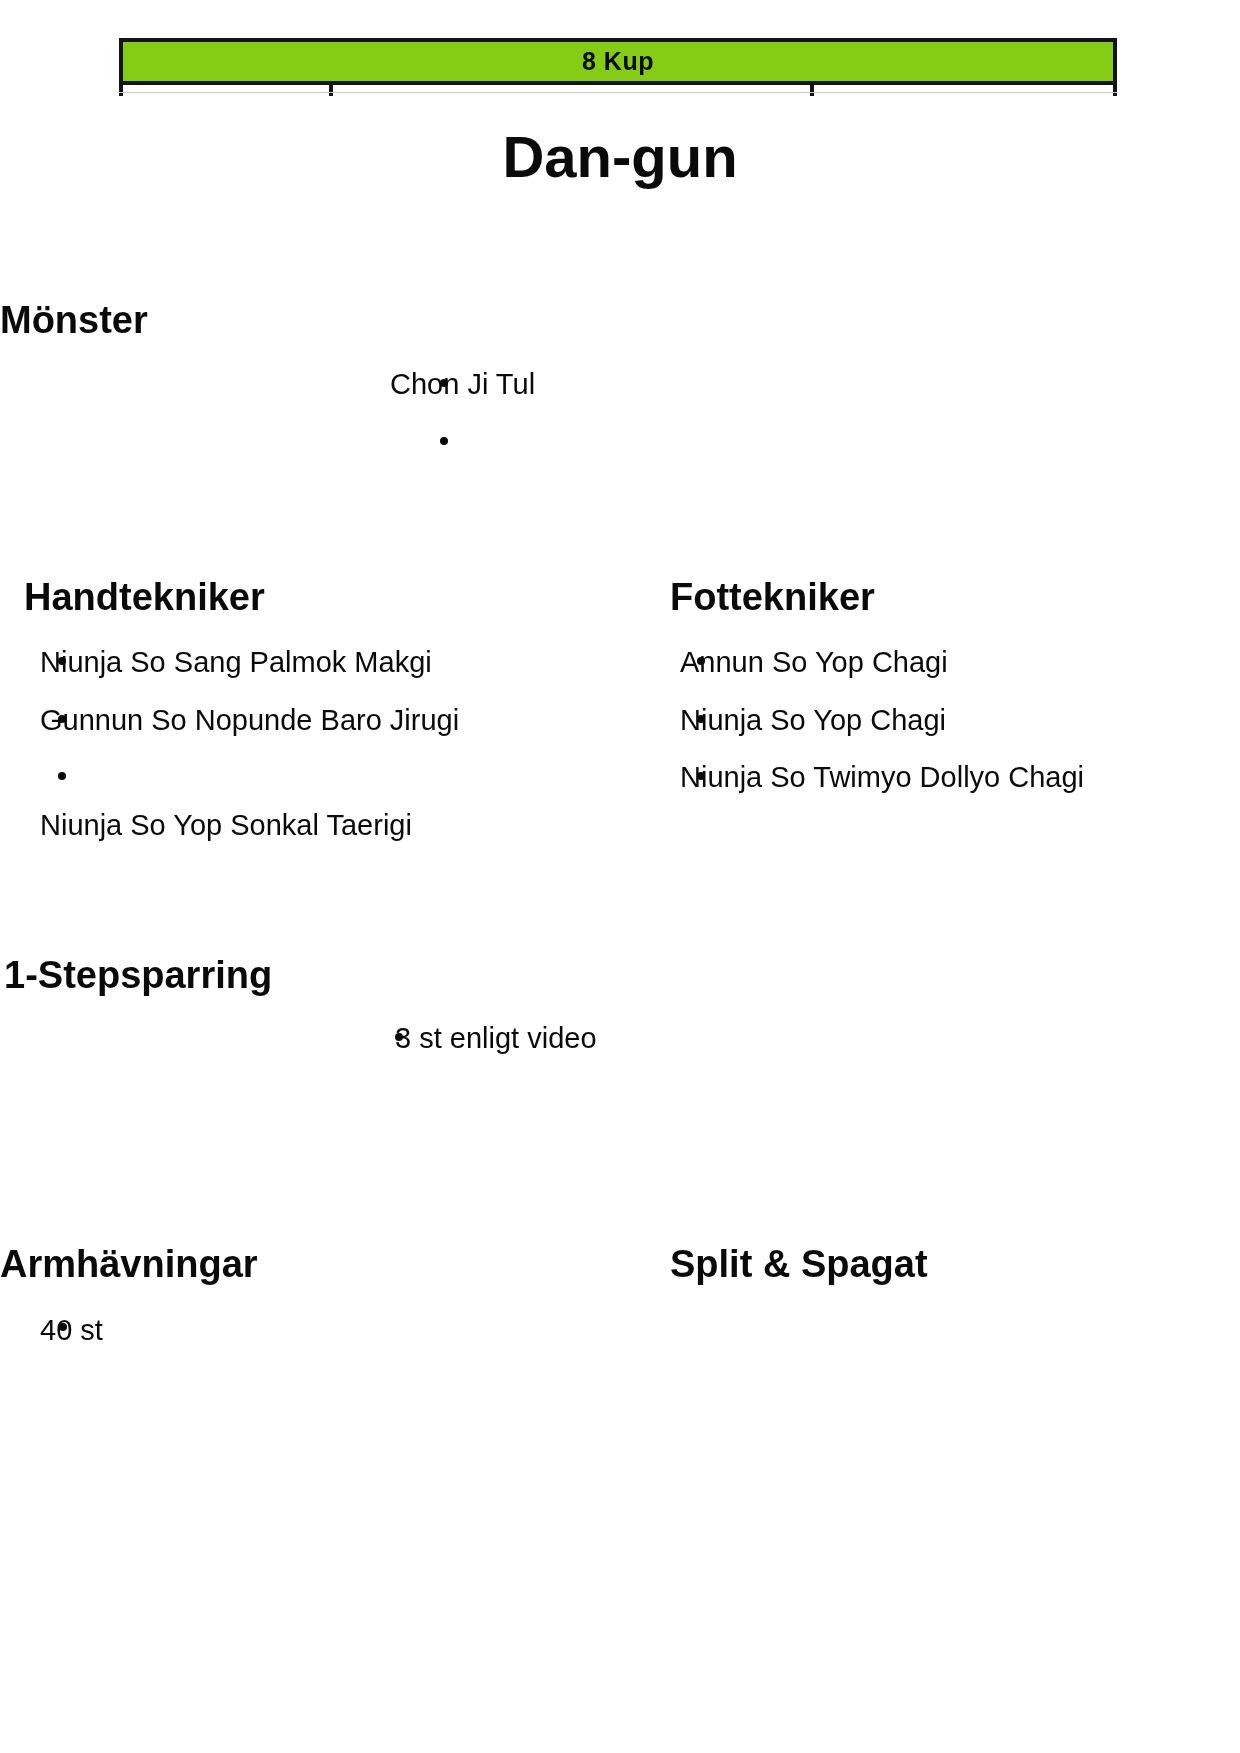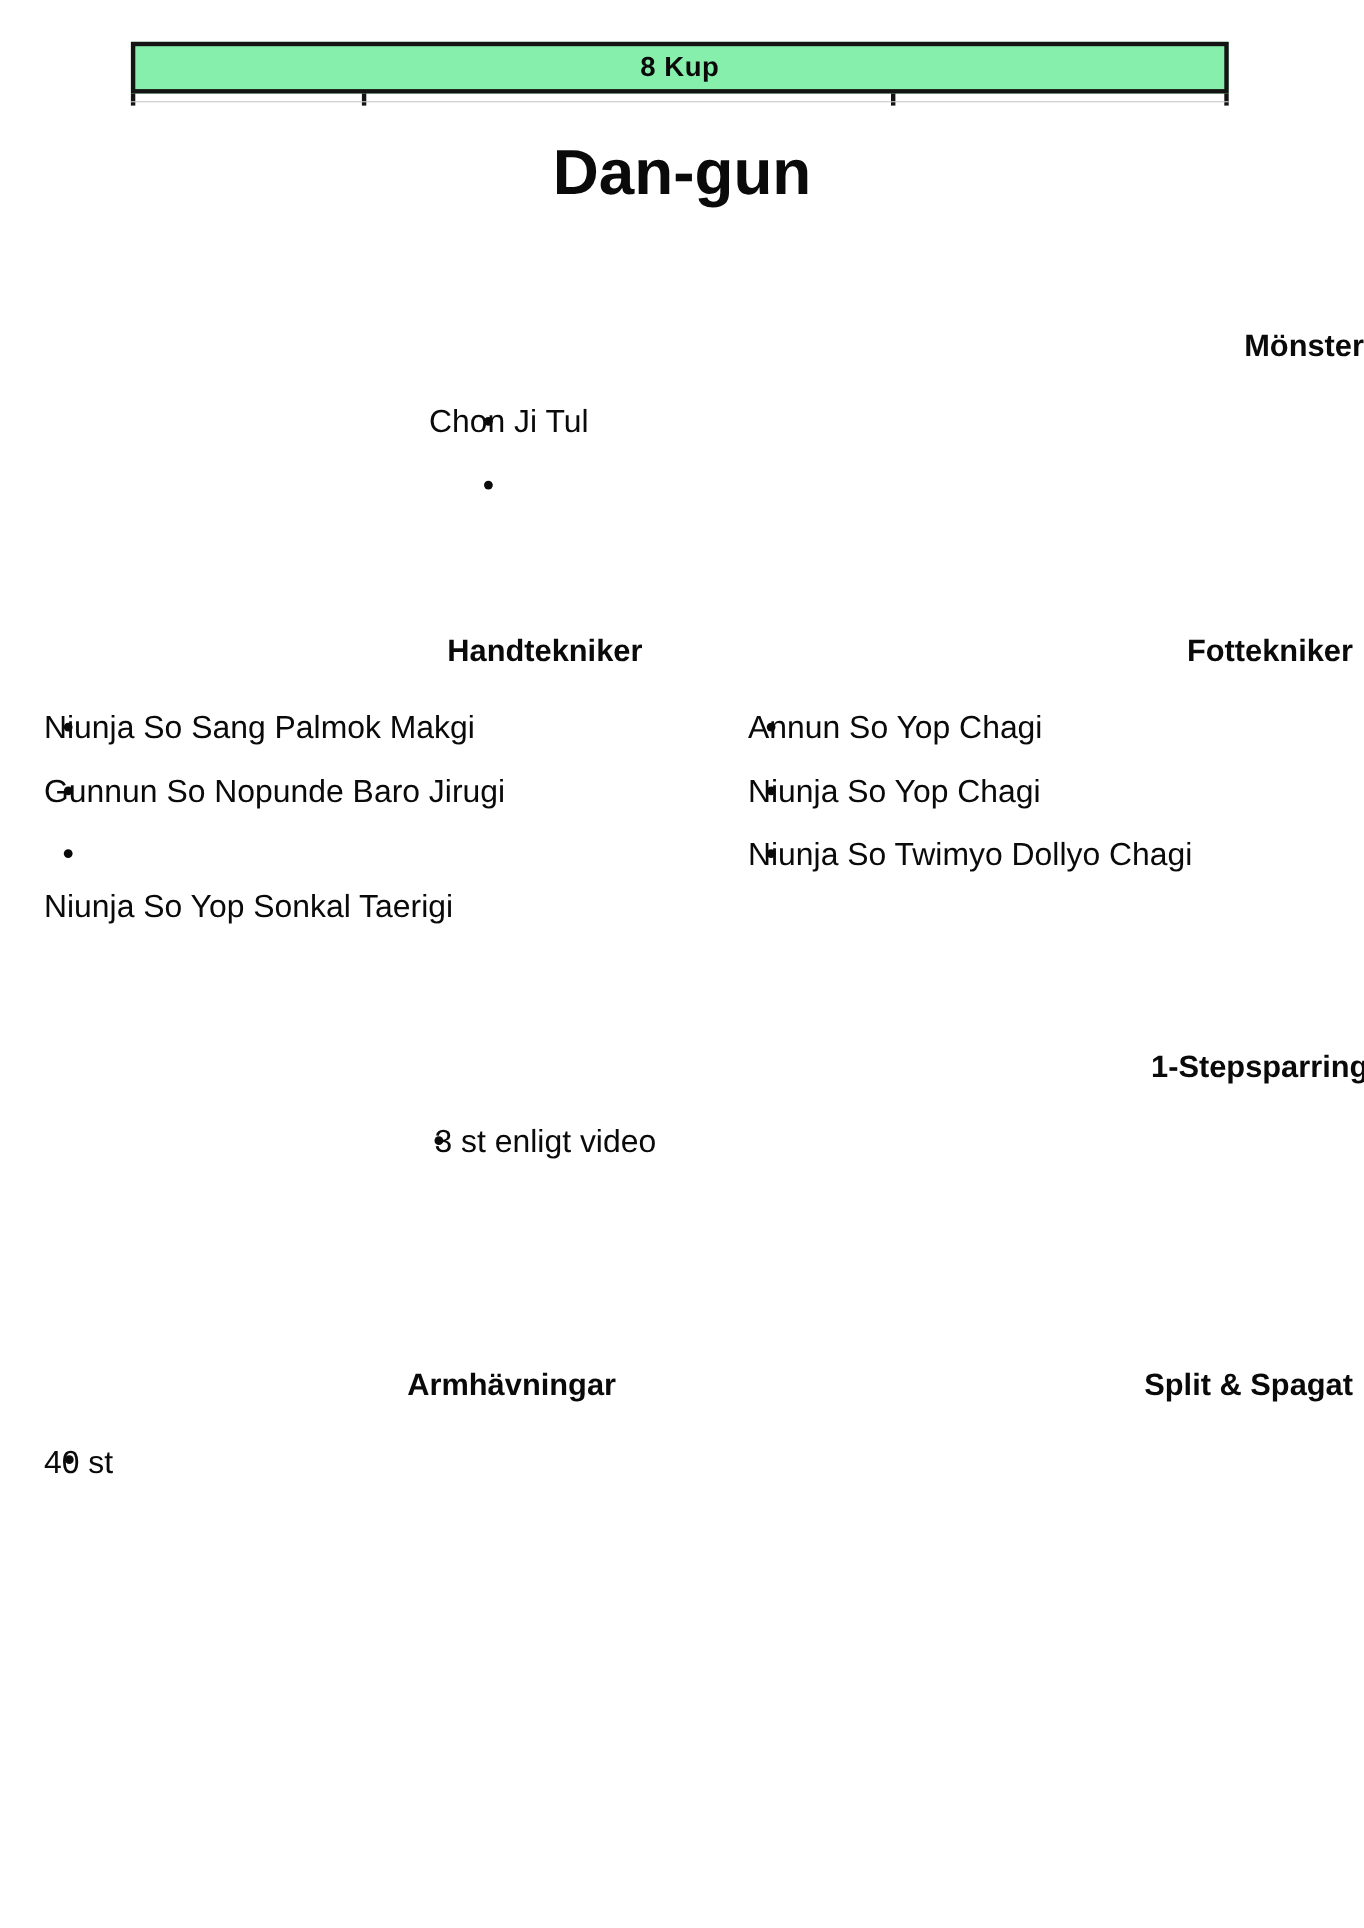--- a/index.html
+++ b/index.html
@@ -11,21 +11,21 @@
     font-family:"Liberation Sans","DejaVu Sans",sans-serif;
     color:#0a0a0a;
     overflow:hidden;
   }
   
   .banner{
     position:absolute;
     left:119px; top:38px;
     width:998px; height:47px;
     box-sizing:border-box;
-    background:#86efac;
+    background:#84cc16;
     border:4px solid #141414;
     display:flex; align-items:center; justify-content:center;
   }
   .banner-label{
     font-size:25px;
     font-weight:bold;
     letter-spacing:0.5px;
   }
   .tick{
     position:absolute;
@@ -45,22 +45,22 @@
     left:0; top:128px;
     width:1240px;
     text-align:center;
     font-size:58px;
     font-weight:bold;
     line-height:1;
   }
   
   .heading{
     position:absolute;
-    text-align:right;
-    font-size:28px;
+    text-align:left;
+    font-size:38px;
     font-weight:bold;
     line-height:1;
   }
   .h-monster{left:0; top:301px; width:1240px;}
   .h-hand{left:24px; top:578px; width:560px;}
   .h-fot{left:670px; top:578px; width:560px;}
   .h-step{left:4px; top:956px; width:1240px;}
   .h-arm{left:0; top:1245px; width:560px;}
   .h-split{left:670px; top:1245px; width:560px;}
   

